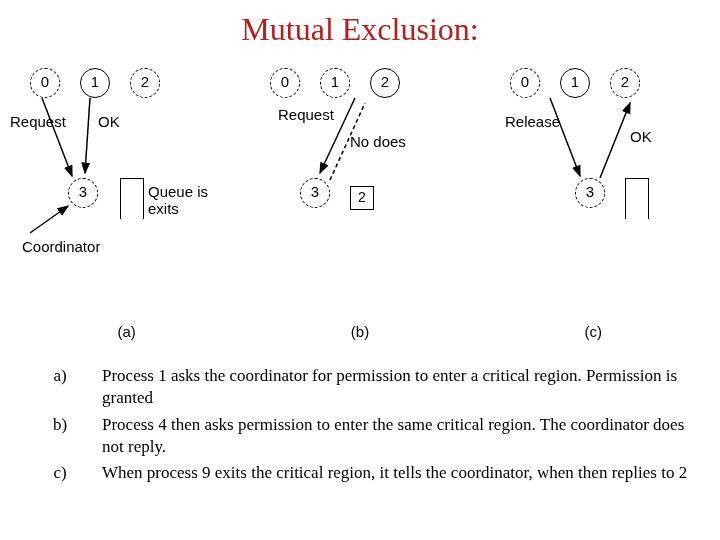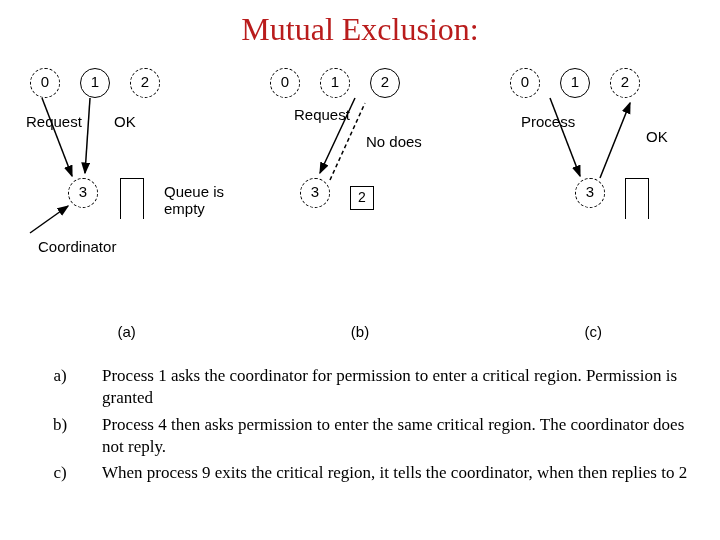--- a/index.html
+++ b/index.html
@@ -32,21 +32,20 @@
     text-align: center;
     line-height: 26px;
     font-family: Arial, sans-serif;
     font-size: 15px;
   }
   .solid { border-style: solid; }
   .lbl {
     position: absolute;
     font-family: Arial, sans-serif;
     font-size: 15px;
-    margin-left: 16px;
   }
   .queue {
     position: absolute;
     border: 1px solid #000;
     border-bottom: none;
     width: 22px;
     height: 40px;
   }
   .queue-small {
     position: absolute;
@@ -112,35 +111,35 @@
 
   <div class="node" style="left:20px; top:10px">0</div>
   <div class="node solid" style="left:70px; top:10px">1</div>
   <div class="node" style="left:120px; top:10px">2</div>
   <div class="node" style="left:58px; top:120px">3</div>
   <div class="lbl" style="left:0px; top:55px">Request</div>
   <div class="lbl" style="left:88px; top:55px">OK</div>
   <div class="lbl" style="left:12px; top:180px">Coordinator</div>
   <div class="queue" style="left:110px; top:120px"></div>
   <div class="lbl" style="left:138px; top:125px; white-space:pre-line">Queue is
-empty</div>
+exits</div>
 
   <div class="node" style="left:260px; top:10px">0</div>
   <div class="node" style="left:310px; top:10px">1</div>
   <div class="node solid" style="left:360px; top:10px">2</div>
   <div class="node" style="left:290px; top:120px">3</div>
   <div class="lbl" style="left:268px; top:48px">Request</div>
   <div class="lbl" style="left:340px; top:75px">No does</div>
   <div class="queue-small" style="left:340px; top:128px">2</div>
 
   <div class="node" style="left:500px; top:10px">0</div>
   <div class="node solid" style="left:550px; top:10px">1</div>
   <div class="node" style="left:600px; top:10px">2</div>
   <div class="node" style="left:565px; top:120px">3</div>
-  <div class="lbl" style="left:495px; top:55px">Process</div>
+  <div class="lbl" style="left:495px; top:55px">Release</div>
   <div class="lbl" style="left:620px; top:70px">OK</div>
   <div class="queue" style="left:615px; top:120px"></div>
 
 </div>
 
 <div class="caption-row">
   <div>(a)</div>
   <div>(b)</div>
   <div>(c)</div>
 </div>

